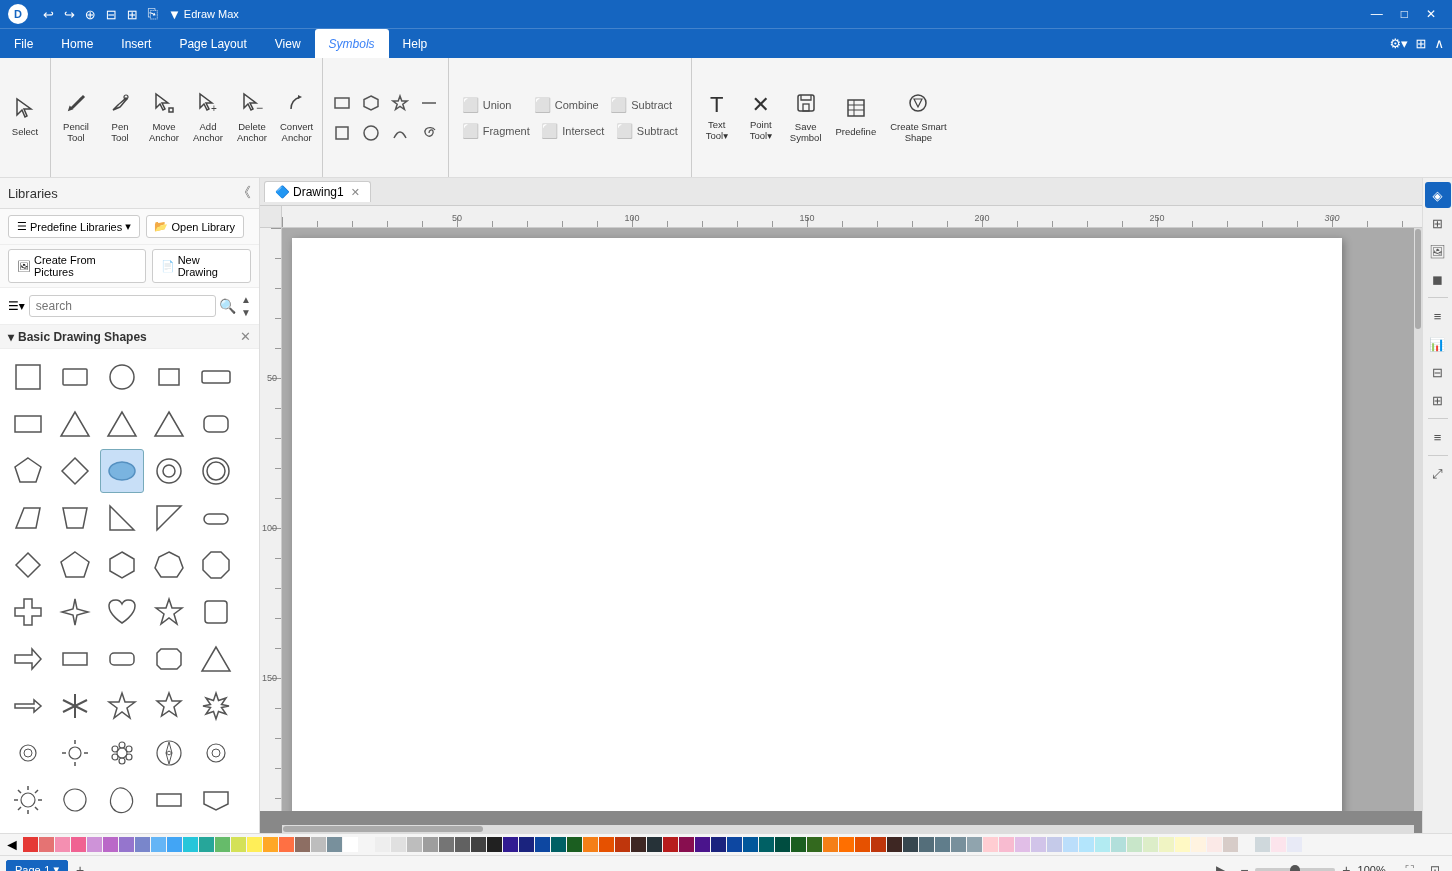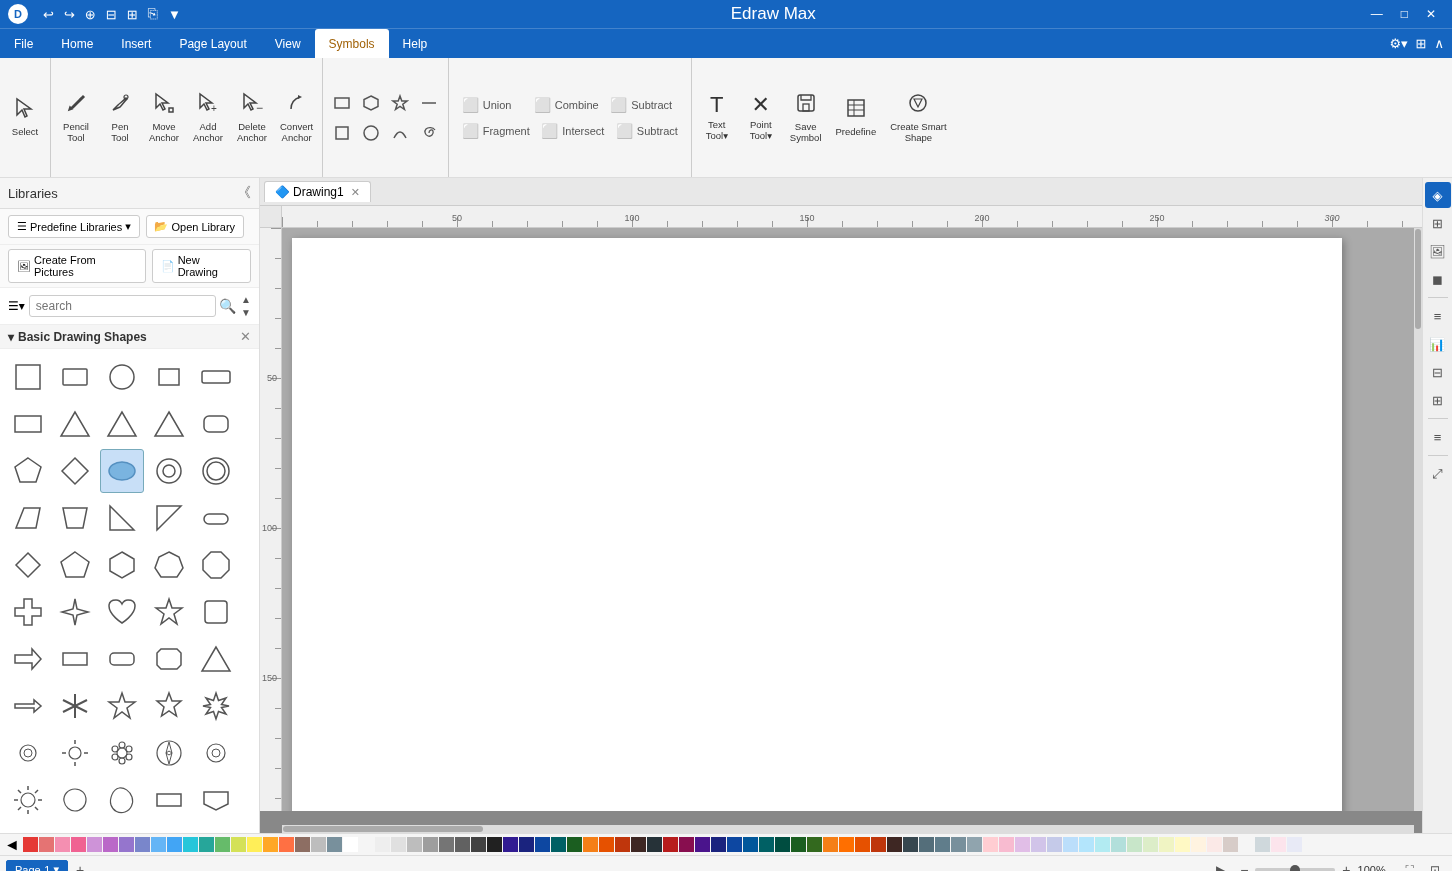--- a/index.html
+++ b/index.html
@@ -4,28 +4,28 @@
   <style>
     * { box-sizing: border-box; margin: 0; padding: 0; }
     body { font-family: 'Segoe UI', Arial, sans-serif; font-size: 12px; background: #f0f0f0; overflow: hidden; width: 1452px; height: 871px; }
 
     
     #title-bar { display: flex; align-items: center; justify-content: space-between; background: #1565c0; color: white; height: 28px; padding: 0 8px; }
     #title-bar .app-icon { width: 20px; height: 20px; background: white; border-radius: 50%; display: flex; align-items: center; justify-content: center; color: #1565c0; font-weight: bold; font-size: 11px; margin-right: 6px; }
     #title-bar .title-left { display: flex; align-items: center; }
     #title-bar .quick-access { display: flex; align-items: center; gap: 4px; margin-left: 6px; }
     #title-bar .qa-btn { color: white; background: none; border: none; cursor: pointer; font-size: 13px; padding: 2px 3px; }
-    #title-bar .title-text { flex: 1; text-align: center; font-size: 17px; }
+    #title-bar .title-text { flex: 1; text-align: left; font-size: 11px; }
     #title-bar .win-controls { display: flex; gap: 2px; }
     #title-bar .win-btn { background: none; border: none; color: white; cursor: pointer; font-size: 12px; padding: 2px 8px; }
 
     
     #menu-bar { display: flex; align-items: center; background: #1565c0; color: white; height: 30px; border-top: 1px solid rgba(255,255,255,0.2); }
     .menu-item { padding: 4px 14px; cursor: pointer; font-size: 12px; color: white; height: 100%; display: flex; align-items: center; }
-    .menu-item.active { background: white; color: #a16207; border-radius: 3px 3px 0 0; }
+    .menu-item.active { background: white; color: #3b82f6; border-radius: 3px 3px 0 0; font-style: italic; }
     #menu-bar .right-icons { margin-left: auto; display: flex; align-items: center; gap: 8px; padding-right: 8px; }
     .menu-right-btn { color: white; font-size: 13px; cursor: pointer; }
     .shape-btn { width: 26px; height: 26px; display: flex; align-items: center; justify-content: center; cursor: pointer; border-radius: 3px; border: 1px solid transparent; }
     .shape-btn svg { width: 18px; height: 18px; }
 
     
     #main { display: flex; height: calc(871px - 28px - 30px - 130px - 28px); }
 
     
     #left-sidebar { width: 260px; background: white; border-right: 1px solid #ddd; display: flex; flex-direction: column; }

